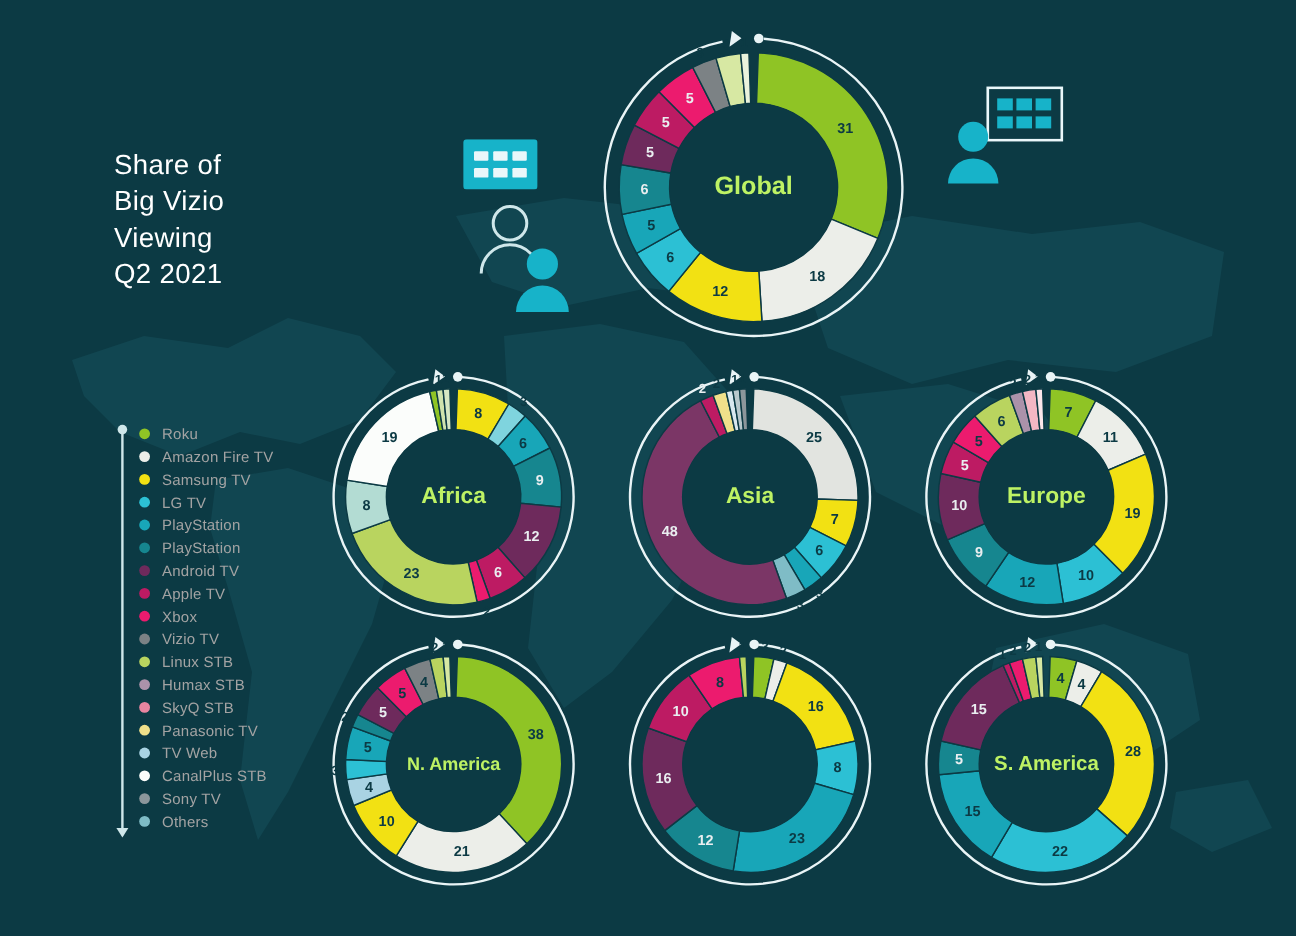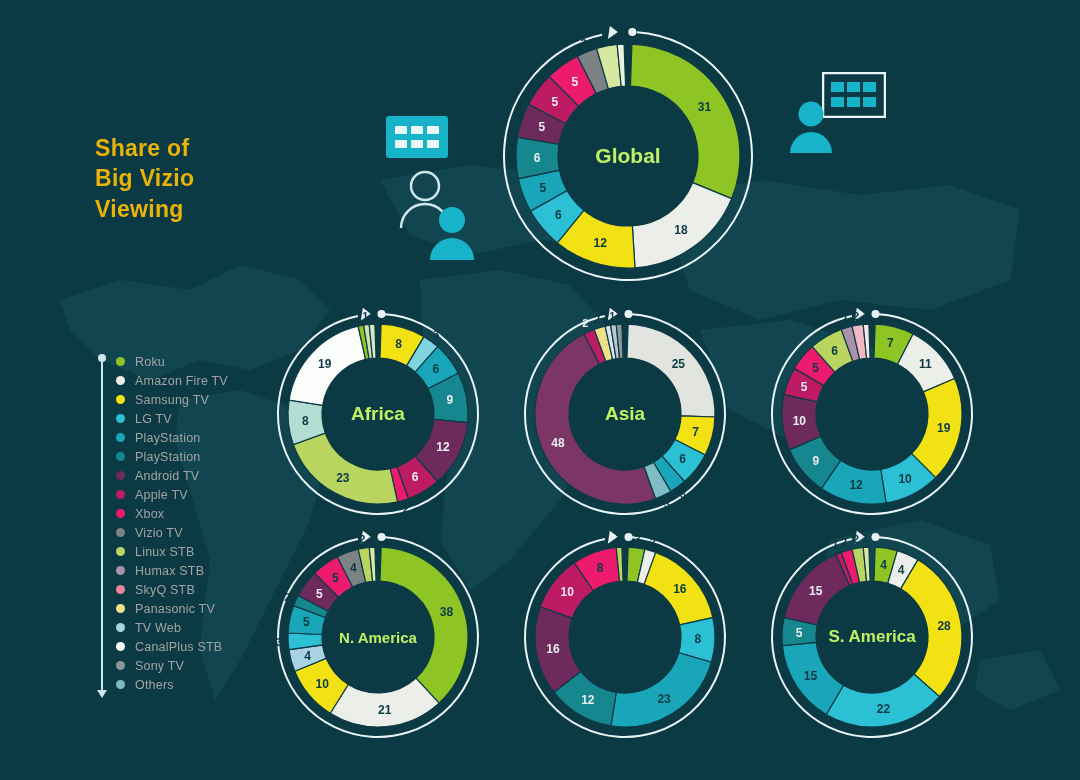--- a/index.html
+++ b/index.html
@@ -4,22 +4,22 @@
 <style>
   html,body{margin:0;padding:0;}
   body{
     width:1080px;height:780px;overflow:hidden;
     background:#0c3a44;
     font-family:"Liberation Sans", sans-serif;
     position:relative;
   }
   #worldmap{position:absolute;inset:0;width:1080px;height:780px;opacity:.55;}
   .title{
-    position:absolute;left:95px;top:133px;
-    color:#eab308;font-size:23px;font-weight:bold;line-height:1.32;
+    position:absolute;left:95px;top:122px;
+    color:#ffffff;font-size:23px;font-weight:normal;line-height:1.32;
     letter-spacing:.3px;
   }
   
   .legend{position:absolute;left:98px;top:352px;width:180px;}
   .legend-axis{position:absolute;left:3px;top:6px;width:2px;height:338px;background:#cfe7ea;}
   .legend-axis:before{content:"";position:absolute;left:-3px;top:-4px;width:8px;height:8px;border-radius:50%;background:#cfe7ea;}
   .legend-axis:after{content:"";position:absolute;left:-4px;bottom:-2px;width:0;height:0;
     border-left:5px solid transparent;border-right:5px solid transparent;border-top:8px solid #cfe7ea;}
   .legend-item{display:flex;align-items:center;height:19px;margin-left:18px;}
   .legend-dot{width:9px;height:9px;border-radius:50%;flex:0 0 auto;}
@@ -44,20 +44,21 @@
     <path d="M700 330 L790 320 L870 345 L900 390 L860 430 L790 440 L730 410 Z"></path>
     <path d="M830 540 L920 520 L990 545 L1000 600 L940 640 L860 630 L820 590 Z"></path>
     <path d="M980 660 L1040 650 L1060 690 L1010 710 L975 690 Z"></path>
   </g>
 </svg>
 
 <div class="title">
   <div>Share of</div>
   <div>Big Vizio</div>
   <div>Viewing</div>
+  <div>Q2 2021</div>
 </div>
 
 <svg style="position:absolute;left:386px;top:116px;" width="62" height="42" viewBox="0 0 62 42">
   <rect x="0" y="0" width="62" height="42" rx="3" fill="#17b3c9"></rect>
   <g fill="#eaf7fa">
     <rect x="9" y="10" width="12" height="8" rx="1"></rect>
       <rect x="25" y="10" width="12" height="8" rx="1"></rect>
       <rect x="41" y="10" width="12" height="8" rx="1"></rect>
     <rect x="9" y="24" width="12" height="8" rx="1"></rect>
       <rect x="25" y="24" width="12" height="8" rx="1"></rect>
@@ -281,21 +282,21 @@
         <text x="59.634585818604215" y="73.61099177434693" text-anchor="middle" font-size="12" font-weight="bold" font-family="&quot;Liberation Sans&quot;, sans-serif" fill="#0c3a44">5</text>
         <path d="M56.298864988538234 48.65184131438177 A90 90 0 0 1 85.24800852291939 31.416815972715 L96.86542752537207 63.370463271911554 A56 56 0 0 0 78.85262710397934 74.09447904005977 Z" fill="#b9d45f" stroke="#0c3a44" stroke-width="1.2"></path>
         <text x="78.65625111439147" y="57.27485018616049" text-anchor="middle" font-size="12" font-weight="bold" font-family="&quot;Liberation Sans&quot;, sans-serif" fill="#0c3a44">6</text>
         <path d="M85.24800852291939 31.416815972715 A90 90 0 0 1 96.07920246059663 28.232341802950558 L103.60483708659346 61.389012677391456 A56 56 0 0 0 96.86542752537207 63.370463271911554 Z" fill="#ab92aa" stroke="#0c3a44" stroke-width="1.2"></path>
         <text x="88.07498598406411" y="25.02003583802643" text-anchor="middle" font-size="11" font-weight="bold" font-family="&quot;Liberation Sans&quot;, sans-serif" fill="#0c3a44">2</text>
         <path d="M96.07920246059663 28.232341802950558 A90 90 0 0 1 107.22385540530291 26.428914899656547 L110.53928780774403 60.26688038200852 A56 56 0 0 0 103.60483708659346 61.389012677391456 Z" fill="#f4b7c4" stroke="#0c3a44" stroke-width="1.2"></path>
         <text x="100.18554559827821" y="22.271278367227865" text-anchor="middle" font-size="11" font-weight="bold" font-family="&quot;Liberation Sans&quot;, sans-serif" fill="#0c3a44">2</text>
         <path d="M107.22385540530291 26.428914899656547 A90 90 0 0 1 112.85904529677485 26.054825568281387 L114.0456281846599 60.034113686930645 A56 56 0 0 0 110.53928780774403 60.26688038200852 Z" fill="#fbe6ea" stroke="#0c3a44" stroke-width="1.2"></path>
         <text x="109.44236684865818" y="21.21742336093665" text-anchor="middle" font-size="11" font-weight="bold" font-family="&quot;Liberation Sans&quot;, sans-serif" fill="#0c3a44">1</text>
         <circle cx="116" cy="116" r="56" fill="#0c3a44"></circle>
-      </svg></div>
+      </svg><div class="label" style="font-size: 19px;">Europe</div></div>
     <div class="donut" style="left: 262px; top: 521px; width: 232px; height: 232px;"><svg width="232" height="232" viewBox="0 0 232 232">
         <circle cx="116" cy="116" r="100" fill="none" stroke="#e9f4f6" stroke-width="2" stroke-dasharray="600.0441968356505 628.3185307179587" transform="rotate(-86 116 116)"></circle>
         <path d="M98.81306565948526 22.745384835867796 L108.81306565948526 15.745384835867796 L100.81306565948526 9.745384835867796 Z" fill="#e9f4f6"></path>
         <circle cx="119.48994967025011" cy="16.06091729809043" r="4" fill="#e9f4f6"></circle>
         <path d="M119.14095470322509 26.054825568281387 A90 90 0 0 1 177.05745459216246 182.12100451994073 L153.99130507956772 157.14195836796313 A56 56 0 0 0 117.95437181534007 60.03411368693064 Z" fill="#8fc425" stroke="#0c3a44" stroke-width="1.2"></path>
         <text x="184.4393330488664" y="94.60201402027424" text-anchor="middle" font-size="12" font-weight="bold" font-family="&quot;Liberation Sans&quot;, sans-serif" fill="#0c3a44">38</text>
         <path d="M177.05745459216246 182.12100451994073 A90 90 0 0 1 68.25399341239395 192.2910142476575 L86.29137367882291 163.46996442076465 A56 56 0 0 0 153.99130507956772 157.14195836796313 Z" fill="#eceee9" stroke="#0c3a44" stroke-width="1.2"></path>
         <text x="122.79379696556194" y="192.68317771527825" text-anchor="middle" font-size="12" font-weight="bold" font-family="&quot;Liberation Sans&quot;, sans-serif" fill="#0c3a44">21</text>
         <path d="M68.25399341239395 192.2910142476575 A90 90 0 0 1 32.766933896502664 150.2382345778932 L64.21053664671277 137.30379040402244 A56 56 0 0 0 86.29137367882291 163.46996442076465 Z" fill="#f2e113" stroke="#0c3a44" stroke-width="1.2"></path>
         <text x="60.21000864345964" y="167.07947391844084" text-anchor="middle" font-size="12" font-weight="bold" font-family="&quot;Liberation Sans&quot;, sans-serif" fill="#0c3a44">10</text>

